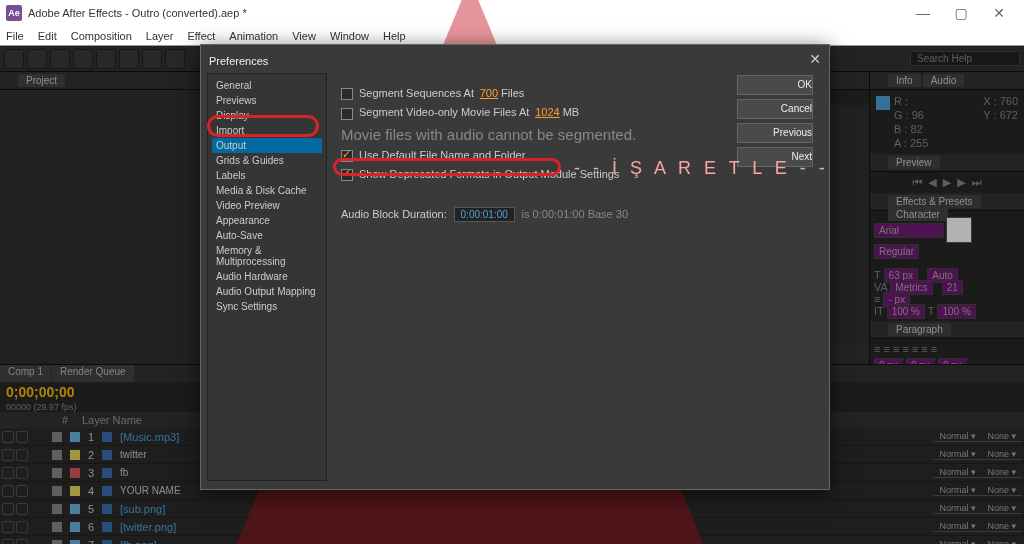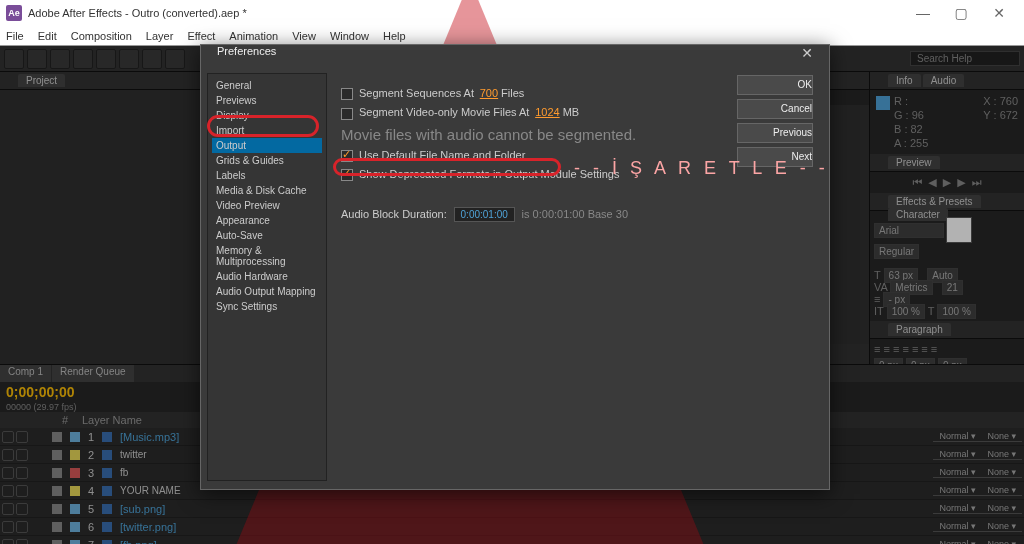--- a/index.html
+++ b/index.html
@@ -33,26 +33,26 @@
 .layerrow .n{width:14px;color:#ccc;text-align:center}
 .layerrow .ln{flex:1;color:#ccc;font-size:10px;padding-left:4px}
 .layerrow .ln span.bracket{color:#4fa3d8}
 .modesel{font-size:9px;color:#aaa;padding:0 6px;border-bottom:1px solid #555}
 .infop{padding:4px;font-size:10px;color:#888}
 .infol{display:flex;justify-content:space-between;padding:1px 2px}
 .sw{width:14px;height:14px;background:#4fa3d8;margin:2px}
 .playctl{display:flex;justify-content:center;padding:4px}
 .playctl span{margin:0 3px;color:#888}
 .charbox{width:26px;height:26px;background:#fff;border:1px solid #555;margin:2px}
-.smallinput{background:#404040;border:1px solid #444;color:#aaa;padding:1px 4px;font-size:10px;width:48px}
+.smallinput{background:#701a75;border:1px solid #444;color:#aaa;padding:1px 4px;font-size:10px;width:48px}
 
 .dim{position:absolute;inset:46px 0 0 0;background:rgba(0,0,0,0.3)}
 
 .dlg{position:absolute;left:200px;top:44px;width:630px;height:446px;background:#3a3a3a;border:1px solid #666;box-shadow:0 4px 20px rgba(0,0,0,0.6)}
-.dlgt{height:22px;display:flex;align-items:flex-start;padding:0 16px;color:#eee}
+.dlgt{height:22px;display:flex;align-items:flex-end;padding:0 8px;color:#eee}
 .dlgt .x{margin-left:auto;font-size:14px;color:#ccc;cursor:pointer}
 .dlgbody{display:flex;height:420px;padding:6px}
 .catlist{width:120px;background:#353535;border:1px solid #222;padding:4px}
 .catlist div{padding:2px 4px;color:#ccc;font-size:10px}
 .catlist .sel{background:#0369a1}
 .prefs{flex:1;padding:8px 14px;position:relative}
 .btns{position:absolute;right:10px;top:2px;display:flex;flex-direction:column}
 .btn{width:76px;height:20px;background:#4a4a4a;border:1px solid #666;color:#eee;text-align:right;line-height:18px;margin-bottom:4px;font-size:10px;cursor:pointer}
 .chk{display:inline-block;width:12px;height:12px;border:1px solid #888;background:#2a2a2a;margin-right:6px;vertical-align:middle;position:relative}
 .chk.on::after{content:"✓";position:absolute;left:0;top:-3px;color:#ff9b2e;font-size:11px}

